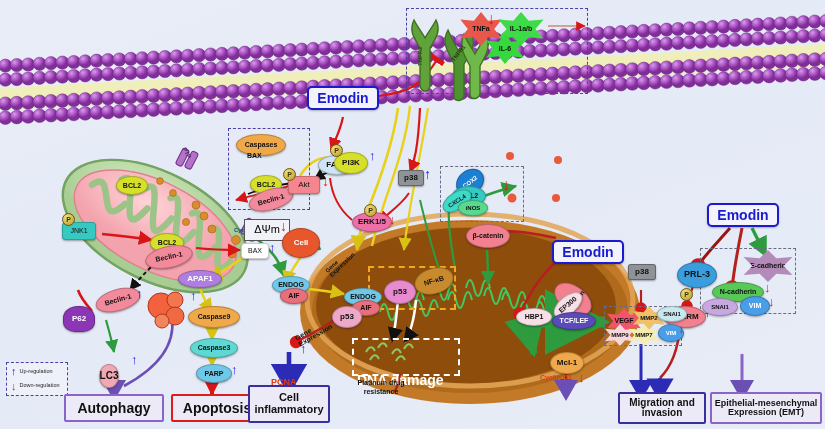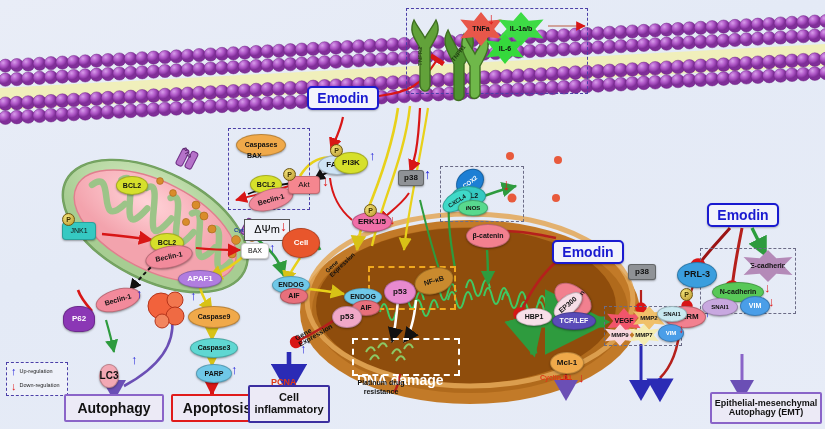--- a/index.html
+++ b/index.html
@@ -787,19 +787,23 @@
   <div class="node outcome purple" style="left:64px;top:394px;width:100px;height:28px;font-size:14px;">Autophagy</div>
 
   <div class="node outcome red" style="left:171px;top:394px;width:92px;height:28px;font-size:14px;">Apoptosis</div>
 
   <div class="node outcome" style="left:248px;top:385px;width:82px;height:38px;font-size:11px;flex-direction:column;">
     <span>Cell</span>
     <span>inflammatory</span>
   </div>
 
 
+  <div class="node outcome" style="left:618px;top:392px;width:88px;height:32px;font-size:10px;flex-direction:column;">
+    <span>Migration and</span>
+    <span>invasion</span>
+  </div>
 
   <div class="node outcome purple" style="left:710px;top:392px;width:112px;height:32px;font-size:9px;flex-direction:column;">
     <span>Epithelial-mesenchymal</span>
-    <span>Autophagy (EMT)</span>
+    <span>Expression (EMT)</span>
   </div>
 
 </div>
 
 </body></html>

